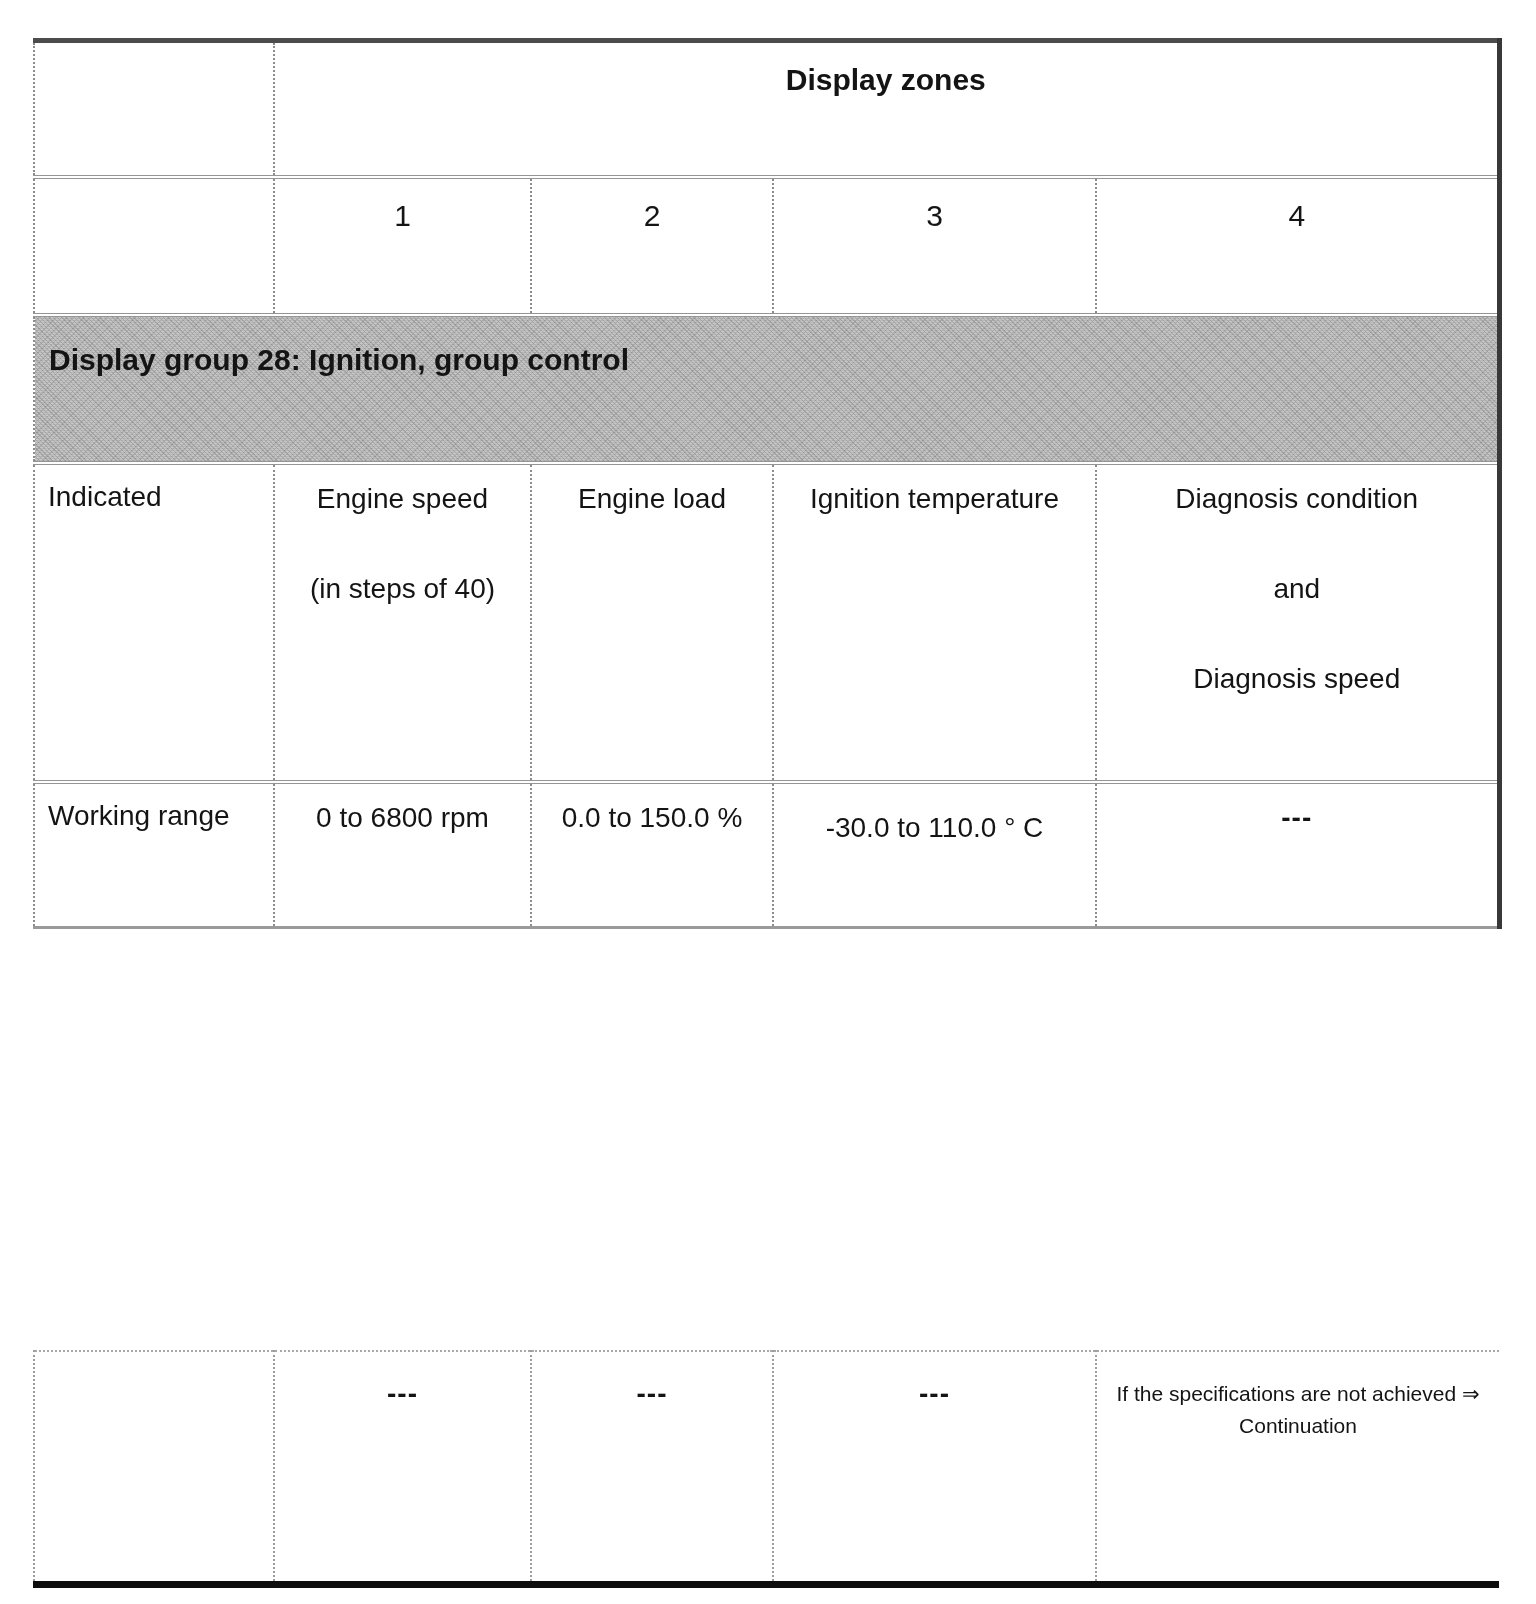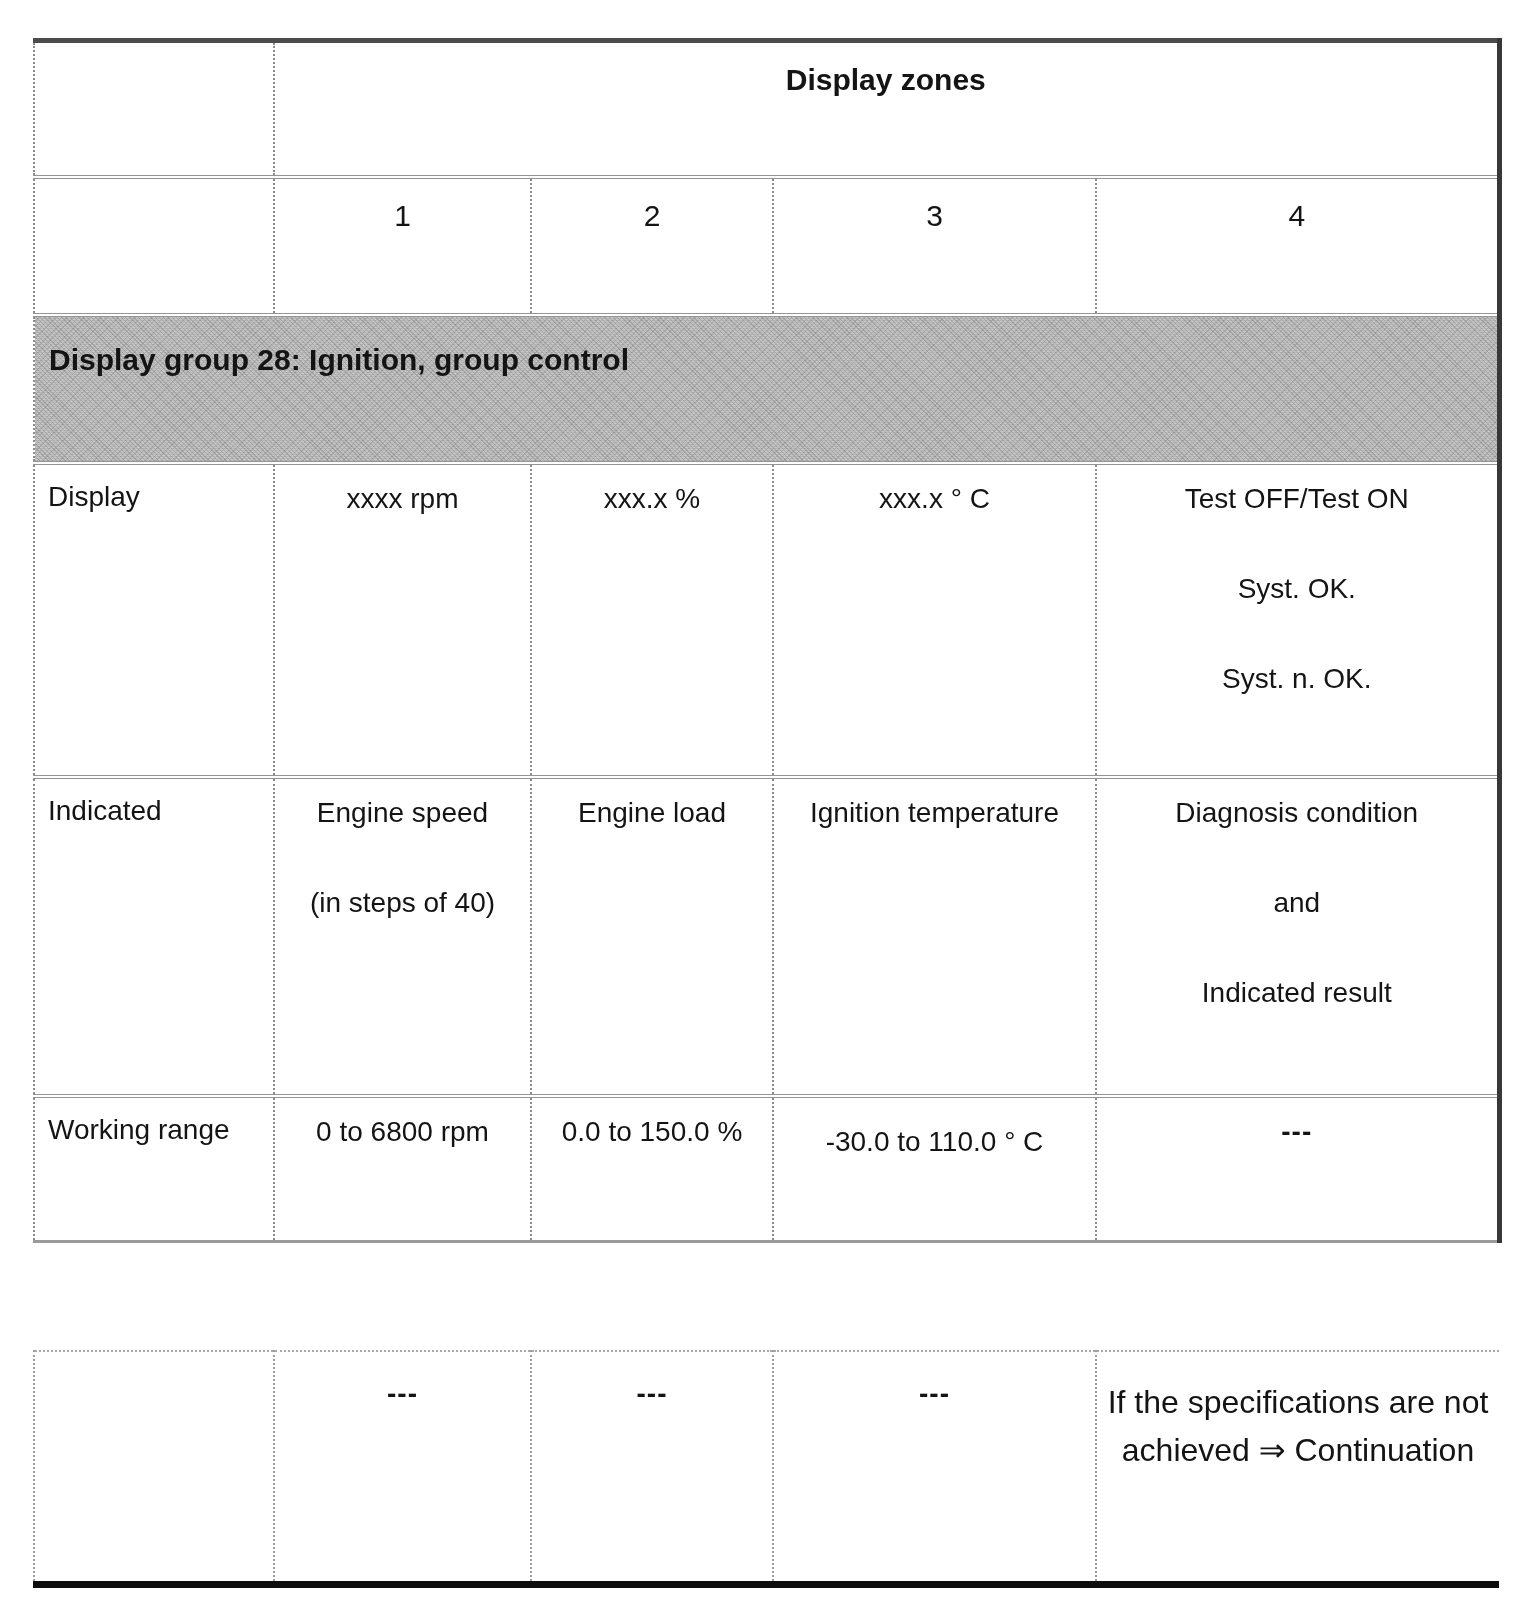--- a/index.html
+++ b/index.html
@@ -85,21 +85,21 @@
     vertical-align: top; text-align: center;
     height: 203px;
     font-size: 28px;
     padding: 26px 0 0 0;
     overflow: hidden;
   }
   td.cont-text-cell {
     text-align: left;
     padding: 12px 6px 0 10px;
   }
-  .cont-text { font-size: 32px; line-height: 1.5; }
+  .cont-text { font-size: 21px; line-height: 1.5; }
 </style>
 </head>
 <body>
 
 <div class="page">
 
   <table class="main">
     <colgroup>
       <col style="width:240px">
         <col style="width:257px">
@@ -119,45 +119,20 @@
       <td class="zone-num">1</td>
       <td class="zone-num">2</td>
       <td class="zone-num">3</td>
       <td class="zone-num">4</td>
     </tr>
 
     <tr class="r-banner">
       <td colspan="5" class="banner-cell">Display group 28: Ignition, group control</td>
     </tr>
 
-    <tr class="r-display">
-      <td class="row-label">Display</td>
-      <td>
-        <div class="cell-lines">
-              <div class="line">xxxx rpm</div>
-            </div>
-      </td>
-      <td>
-        <div class="cell-lines">
-              <div class="line">xxx.x %</div>
-            </div>
-      </td>
-      <td>
-        <div class="cell-lines">
-              <div class="line">xxx.x ° C</div>
-            </div>
-      </td>
-      <td>
-        <div class="cell-lines">
-          <div class="line">Test OFF/Test ON</div>
-          <div class="line">Syst. OK.</div>
-          <div class="line">Syst. n. OK.</div>
-        </div>
-      </td>
-    </tr>
 
     <tr class="r-indicated">
       <td class="row-label">Indicated</td>
       <td>
         <div class="cell-lines">
           <div class="line">Engine speed</div>
           <div class="line">(in steps of 40)</div>
         </div>
       </td>
       <td>
@@ -167,21 +142,21 @@
       </td>
       <td>
         <div class="cell-lines">
               <div class="line">Ignition temperature</div>
             </div>
       </td>
       <td>
         <div class="cell-lines">
           <div class="line">Diagnosis condition</div>
           <div class="line">and</div>
-          <div class="line">Indicated result</div>
+          <div class="line">Diagnosis speed</div>
         </div>
       </td>
     </tr>
 
     <tr class="r-working">
       <td class="row-label">Working range</td>
       <td>
         <div class="cell-lines">
               <div class="line">0 to 6800 rpm</div>
             </div>

